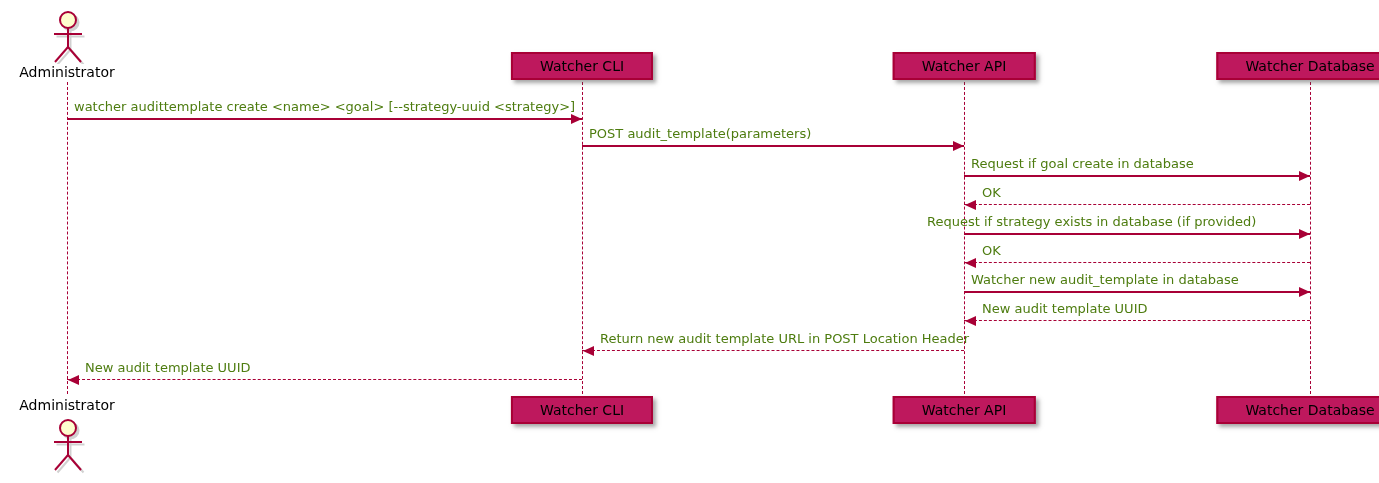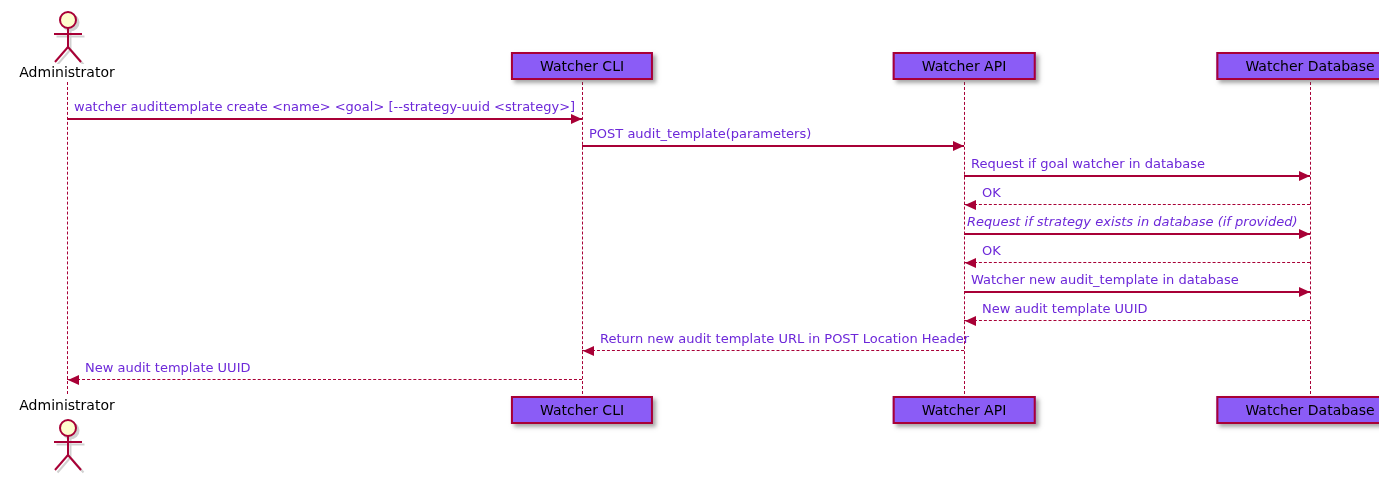--- a/index.html
+++ b/index.html
@@ -2,39 +2,39 @@
 <html><head>
 <meta charset="utf-8">
 <style>
   html,body{margin:0;padding:0;background:#fff;}
   .canvas{
     position:relative;width:1379px;height:483px;background:#ffffff;
     font-family:"DejaVu Sans","Liberation Sans",sans-serif;overflow:hidden;margin-left:11px;
   }
   .pbox{
     position:absolute;transform:translateX(-50%);
-    background:#8b5cf6;border:2px solid #A80036;
+    background:#be185d;border:2px solid #A80036;
     box-shadow:3px 3px 4px rgba(80,80,80,.5);
     padding:4px 27px;font-size:14px;line-height:16px;color:#000;white-space:nowrap;
   }
   .lifeline{
     position:absolute;width:0;border-left:1px dashed #A80036;
     top:82px;height:312px;
   }
   .actor-label{
     position:absolute;font-size:14px;color:#000;text-align:center;width:120px;
     white-space:nowrap;
   }
   .msg-line{position:absolute;height:0;}
   .msg-line.solid{border-top:2px solid #A80036;}
   .msg-line.dashed{border-top:1px dashed #A80036;}
   .arrowhead{position:absolute;width:0;height:0;border-top:5px solid transparent;border-bottom:5px solid transparent;}
   .arrowhead.right{border-left:11px solid #A80036;}
   .arrowhead.left{border-right:11px solid #A80036;}
-  .msg-label{position:absolute;font-size:13px;line-height:15px;color:#6d28d9;white-space:nowrap;}
+  .msg-label{position:absolute;font-size:13px;line-height:15px;color:#4d7c0f;white-space:nowrap;}
   .actor-svg{position:absolute;}
 </style>
 </head>
 <body>
 
 <div class="canvas">
 
   <svg class="actor-svg" style="left:34px;top:6px;" width="46" height="58" viewBox="0 0 46 58">
     <g stroke="#9a9a9a" stroke-width="2" fill="none" opacity="0.45" transform="translate(5.5,5.5)">
       <circle cx="20" cy="11" r="8" fill="#9a9a9a"></circle>
@@ -86,27 +86,27 @@
 
   <div id="messages">
       <div class="msg-line solid" style="left: 56px; top: 118px; width: 515px;"></div>
       <div class="arrowhead right" style="top: 114px; left: 560px;"></div>
       <div class="msg-label" style="left: 63px; top: 99px;">watcher audittemplate create &lt;name&gt; &lt;goal&gt; [--strategy-uuid &lt;strategy&gt;]</div>
       <div class="msg-line solid" style="left: 571px; top: 145px; width: 382px;"></div>
       <div class="arrowhead right" style="top: 141px; left: 942px;"></div>
       <div class="msg-label" style="left: 578px; top: 126px; text-align: right;">POST audit_template(parameters)</div>
       <div class="msg-line solid" style="left: 953px; top: 175px; width: 346px;"></div>
       <div class="arrowhead right" style="top: 171px; left: 1288px;"></div>
-      <div class="msg-label" style="left: 960px; top: 156px;">Request if goal watcher in database</div>
+      <div class="msg-label" style="left: 960px; top: 156px;">Request if goal create in database</div>
       <div class="msg-line dashed" style="left: 953px; top: 204px; width: 346px;"></div>
       <div class="arrowhead left" style="top: 200px; left: 954px;"></div>
       <div class="msg-label" style="left: 971px; top: 185px;">OK</div>
       <div class="msg-line solid" style="left: 953px; top: 233px; width: 346px;"></div>
       <div class="arrowhead right" style="top: 229px; left: 1288px;"></div>
-      <div class="msg-label" style="left: 956px; top: 214px; font-style: italic;">Request if strategy exists in database (if provided)</div>
+      <div class="msg-label" style="left: 916px; top: 214px;">Request if strategy exists in database (if provided)</div>
       <div class="msg-line dashed" style="left: 953px; top: 262px; width: 346px;"></div>
       <div class="arrowhead left" style="top: 258px; left: 954px;"></div>
       <div class="msg-label" style="left: 971px; top: 243px;">OK</div>
       <div class="msg-line solid" style="left: 953px; top: 291px; width: 346px;"></div>
       <div class="arrowhead right" style="top: 287px; left: 1288px;"></div>
       <div class="msg-label" style="left: 960px; top: 272px;">Watcher new audit_template in database</div>
       <div class="msg-line dashed" style="left: 953px; top: 320px; width: 346px;"></div>
       <div class="arrowhead left" style="top: 316px; left: 954px;"></div>
       <div class="msg-label" style="left: 971px; top: 301px;">New audit template UUID</div>
       <div class="msg-line dashed" style="left: 571px; top: 350px; width: 382px;"></div>

